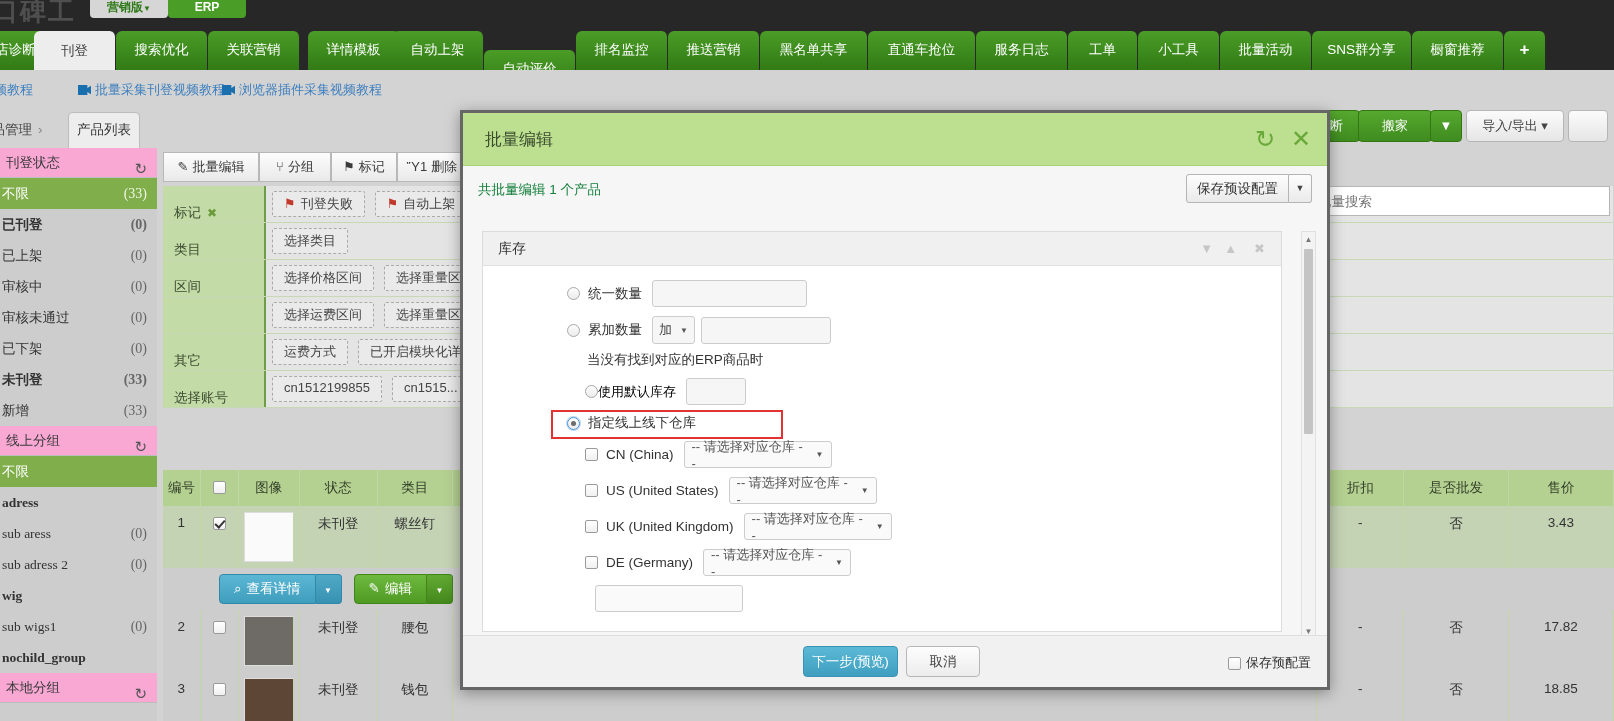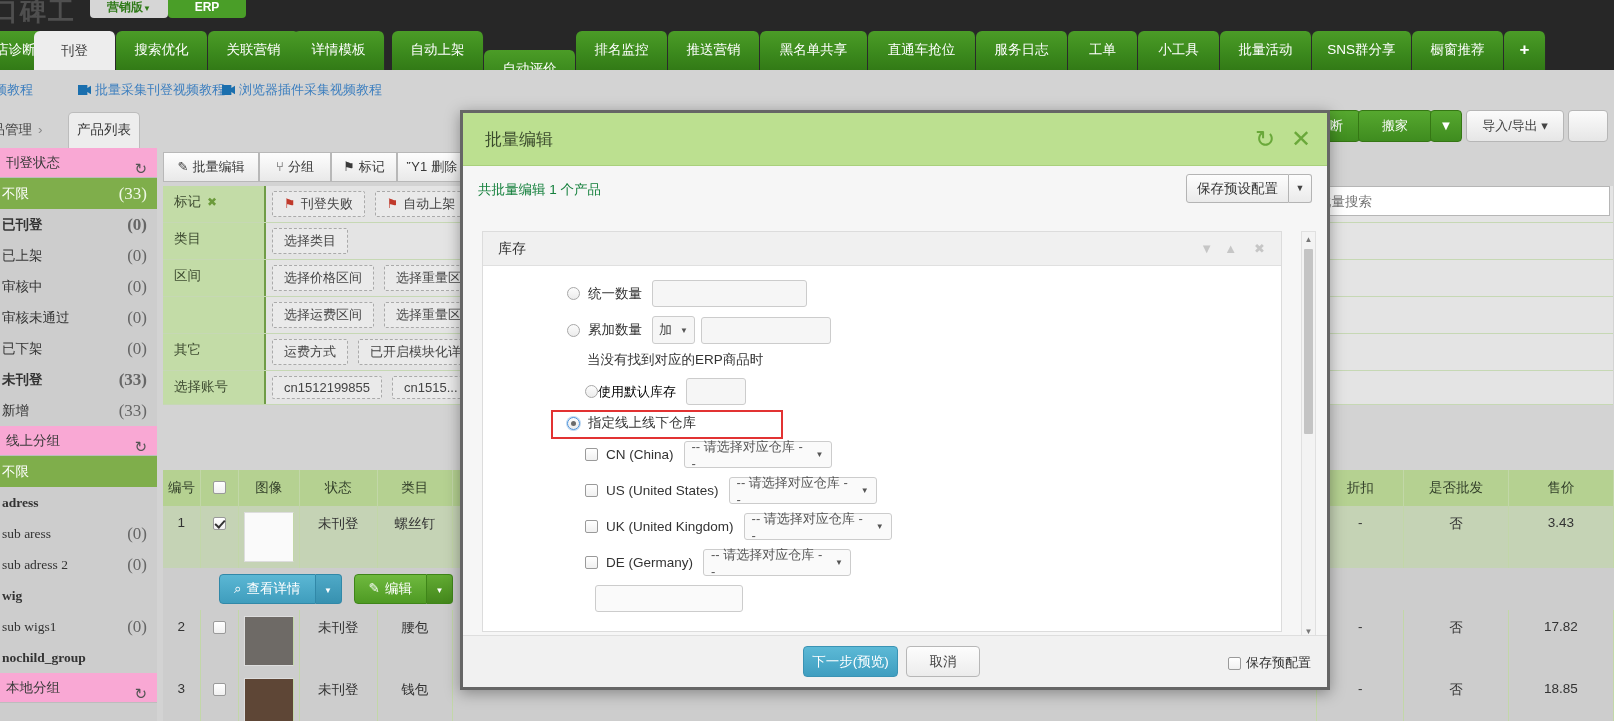--- a/index.html
+++ b/index.html
@@ -101,36 +101,36 @@
     border-bottom: 1px solid #bdbdbd;
   }
   .sb-head .refresh { position: absolute; right: 10px; top: 6px; color: #555; font-size: 15px; cursor: pointer; }
   .sb-row {
     position: relative; height: 31px; line-height: 31px; font-size: 13.5px;
     color: #333; padding-left: 2px; cursor: pointer; font-family: Liberation Serif, serif;
   }
   .sb-row.sel { background: #7fae4b; color: #fff; }
   .sb-row.sel .cnt { color: #eef7e4; }
   .sb-row.bold { font-weight: bold; }
-  .sb-row .cnt { position: absolute; right: 10px; color: #666; font-size: 17px; }
+  .sb-row .cnt { position: absolute; right: 10px; color: #666; font-size: 14px; }
 
   
   .main { position: absolute; left: 157px; top: 38px; right: 0; height: 573px; }
   .btnbar { position: absolute; left: 6px; top: 4px; height: 30px; }
   .tbtn {
     position: absolute; top: 0; height: 30px; line-height: 28px;
     background: linear-gradient(to bottom,#fdfdfd,#e9e9e9);
     border: 1px solid #b8b8b8; font-size: 13px; color: #3a3a3a;
     text-align: center; white-space: nowrap; cursor: pointer;
   }
   .filter-table { position: absolute; left: 6px; top: 38px; width: 1450px; }
   .frow { display: flex; border-bottom: 1px solid #c6d8b4; min-height: 32px; }
   .flabel {
     width: 103px; background: #c3dca7; color: #3e4b31; font-size: 13.5px;
-    padding: 7px 0 0 11px; border-right: 2px solid #6f9c46;
+    padding: 18px 0 0 11px; border-right: 2px solid #6f9c46;
   }
   .fcells { flex: 1; background: #e4e4e4; padding: 4px 0 4px 6px; display: flex; flex-wrap: wrap; }
   .fchip {
     border: 1px dashed #aaa; background: #eaeaea; color: #444; font-size: 13px;
     padding: 3px 11px; margin: 1px 10px 1px 0; border-radius: 2px; white-space: nowrap;
     cursor: pointer;
   }
   .fchip.tagred::before {
     content: "\2691"; color: #c0392b; margin-right: 5px; font-size: 13px;
   }
@@ -315,21 +315,21 @@
       <span>营销版</span><span class="caret">▼</span>
     </div>
     <div class="badge-erp">ERP</div>
   </div>
 
   <div class="tabstrip" id="tabstrip">
       <div class="tab" style="left: -30px; width: 92px;">店诊断</div>
       <div class="tab active" style="left: 34px; width: 82px;">刊登</div>
       <div class="tab" style="left: 116px; width: 92px;">搜索优化</div>
       <div class="tab" style="left: 208px; width: 92px;">关联营销</div>
-      <div class="tab" style="left: 293px; width: 92px;">详情模板</div>
+      <div class="tab" style="left: 308px; width: 92px;">详情模板</div>
       <div class="tab" style="left: 392px; width: 92px;">自动上架</div>
       <div class="tab" style="left: 484px; width: 92px; margin-top: 19px;">自动评价</div>
       <div class="tab" style="left: 576px; width: 92px;">排名监控</div>
       <div class="tab" style="left: 668px; width: 92px;">推送营销</div>
       <div class="tab" style="left: 760px; width: 108px;">黑名单共享</div>
       <div class="tab" style="left: 868px; width: 108px;">直通车抢位</div>
       <div class="tab" style="left: 976px; width: 92px;">服务日志</div>
       <div class="tab" style="left: 1068px; width: 70px;">工单</div>
       <div class="tab" style="left: 1138px; width: 82px;">小工具</div>
       <div class="tab" style="left: 1220px; width: 92px;">批量活动</div>

